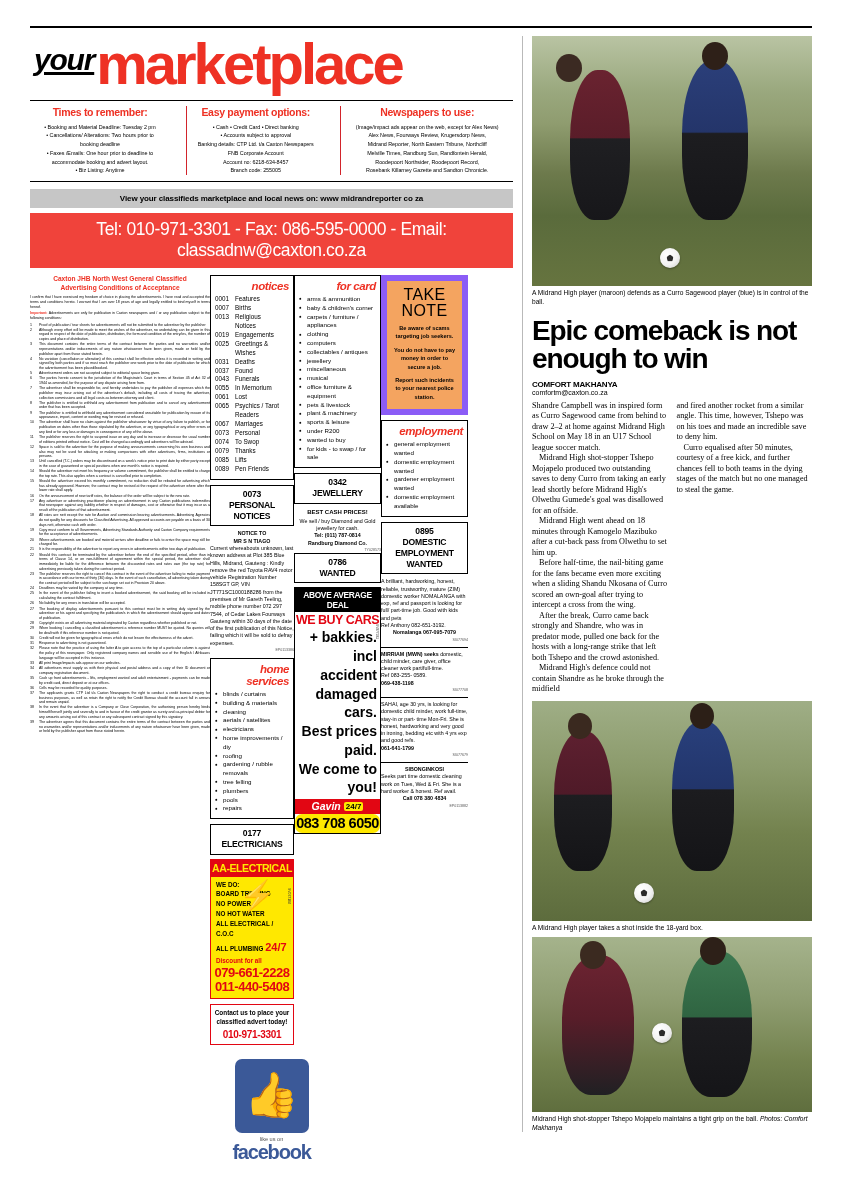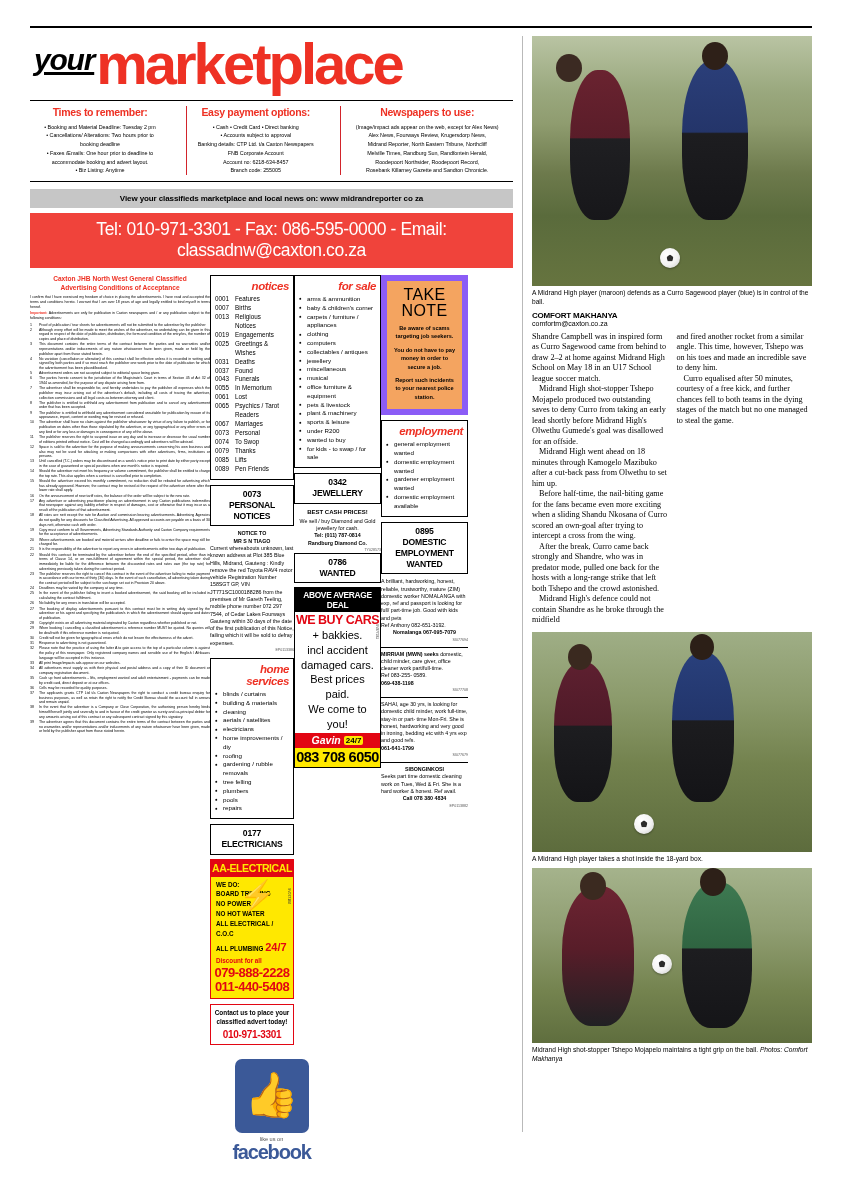--- a/index.html
+++ b/index.html
@@ -108,27 +108,27 @@
   .contact-box { border: 1.3px solid #e20613; text-align: center; padding: 4px 3px 4px 3px; margin-top: 5px; }
   .contact-box .l1 { font-size: 6.4px; font-weight: bold; line-height: 1.4; }
   .contact-box .l2 { color: #e20613; font-weight: bold; font-size: 10px; margin-top: 2px; letter-spacing: -0.3px; }
 
   
   .cars-ad { border: 1.5px solid #000; margin-top: 4px; position: relative; background: #fff; }
   .cars-top { background: #000; color: #fff; text-align: center; font-weight: bold; font-size: 8.4px;
               padding: 2px 0; letter-spacing: -0.3px; }
   .cars-sub { color: #e20613; font-weight: bold; font-size: 12.5px; text-align: center; letter-spacing: -0.5px;
               padding-top: 1px; }
-  .cars-lines { text-align: center; font-weight: normal; font-size: 11px; line-height: 1.34; padding: 1px 3px 2px 3px; }
+  .cars-lines { text-align: right; font-weight: bold; font-size: 14px; line-height: 1.34; padding: 1px 3px 2px 3px; }
   .cars-bot { background: #e20613; display:flex; align-items:center; justify-content:center; gap:3px;
               padding: 1px 2px 2px 2px; }
   .cars-name { color: #fff; font-weight: bold; font-size: 10.5px; font-style: italic; }
   .cars-247 { background: #ffe800; color: #000; font-weight: bold; font-size: 8px; padding: 0 2px; border-radius: 2px;}
   .cars-phone { background: #ffe800; color: #000; font-weight: bold; font-size: 14.5px; text-align: center;
-                letter-spacing: -0.5px; padding: 1px 0 2px 0; }
+                letter-spacing: -0.5px; padding: 1px 0 2px 0; border-radius: 7px; }
   .cars-vert { position: absolute; right: 1px; top: 36px; font-size: 3.2px; writing-mode: vertical-rl; color: #444; }
 
   
   .fb-block { text-align: center; margin-top: 14px; }
   .fb-thumb { width: 74px; height: 74px; background: #3b5998; border-radius: 7px; margin: 0 auto;
               position: relative; }
   .fb-thumb .tcircle { position: absolute; left: 50%; top: 50%; transform: translate(-50%,-52%);
                        color: #fff; font-size: 44px; line-height: 1; }
   .fb-like { font-size: 5.6px; color: #555; margin-top: 3px; }
   .fb-word { font-weight: bold; font-size: 20px; color: #3b5998; letter-spacing: -1.2px; margin-top: -1px; }
@@ -521,36 +521,36 @@
               <div>NO POWER</div>
               <div>NO HOT WATER</div>
               <div>ALL ELECTRICAL / C.O.C</div>
               <div>
                 <span>ALL PLUMBING</span>
                 <span class="aa-247">24/7</span>
               </div>
             </div>
             <div class="aa-disc">Discount for all</div>
             <div class="aa-phone">
-              <div>079-888-2228</div>
+              <div>079-661-2228</div>
               <div>011-440-5408</div>
             </div>
             <div class="aa-vert">SV077108</div>
           </div>
 
           <div class="contact-box">
             <div class="l1">Contact us to place your</div>
             <div class="l1">classified advert today!</div>
             <div class="l2">010-971-3301</div>
           </div>
         </div>
 
         <div class="cg-col c3">
           <div class="cat-box">
-            <div class="cat-head">for sale</div>
+            <div class="cat-head">for card</div>
             <ul class="bullet-list" id="for-sale-list">
                 <li>arms &amp; ammunition</li>
                 <li>baby &amp; children's corner</li>
                 <li>carpets / furniture / appliances</li>
                 <li>clothing</li>
                 <li>computers</li>
                 <li>collectables / antiques</li>
                 <li>jewellery</li>
                 <li>miscellaneous</li>
                 <li>musical</li>
@@ -675,20 +675,21 @@
 
       <div class="photo ph1">
         <div class="ph-fig" style="left:38px;top:34px;width:60px;height:150px;background:linear-gradient(180deg,#6a2330 0%,#5a1d29 45%,#1f1f22 46%,#17171a 100%);"></div>
         <div class="ph-fig" style="left:24px;top:18px;width:26px;height:28px;border-radius:50%;background:#3b2a22;"></div>
         <div class="ph-fig" style="left:150px;top:24px;width:66px;height:160px;background:linear-gradient(180deg,#2b3f7a 0%,#24356a 45%,#1d1d20 46%,#151518 100%);"></div>
         <div class="ph-fig" style="left:170px;top:6px;width:26px;height:28px;border-radius:50%;background:#2e2018;"></div>
         <div class="ball" style="left:128px;top:212px;"></div>
       </div>
       <div class="cap">A Midrand High player (maroon) defends as a Curro Sagewood player (blue) is in control of the ball.</div>
 
+      <div class="headline">Epic comeback is not enough to win</div>
 
       <div class="byline">COMFORT MAKHANYA</div>
       <div class="byemail">comfortm@caxton.co.za</div>
 
       <div class="artcols">
         <div class="artcol">
           <p>Shandre Campbell was in inspired form as Curro Sagewood came from behind to draw 2–2 at home against Midrand High School on May 18 in an U17 School league soccer match.</p>
           <p class="ind">Midrand High shot-stopper Tshepo Mojapelo produced two outstanding saves to deny Curro from taking an early lead shortly before Midrand High's Olwethu Gumede's goal was disallowed for an offside.</p>
           <p class="ind">Midrand High went ahead on 18 minutes through Kamogelo Mazibuko after a cut-back pass from Olwethu to set him up.</p>
           <p class="ind">Before half-time, the nail-biting game for the fans became even more exciting when a sliding Shandu Nkosana of Curro scored an own-goal after trying to intercept a cross from the wing.</p>

